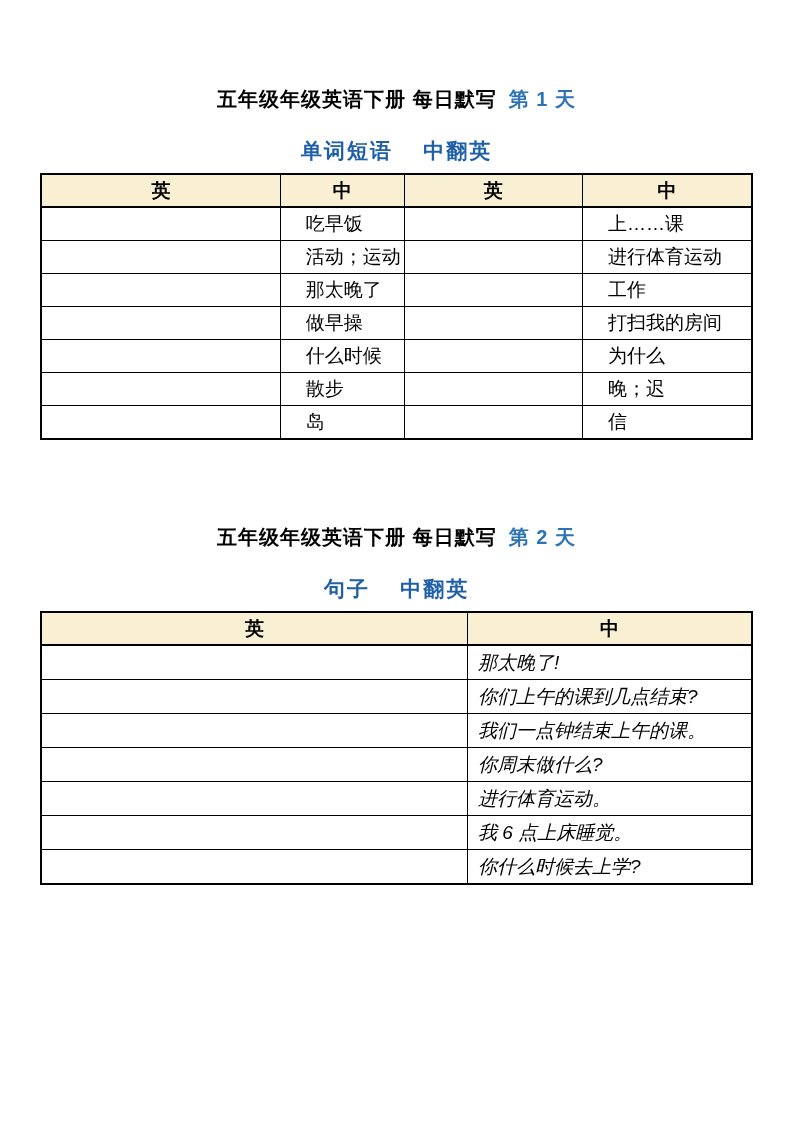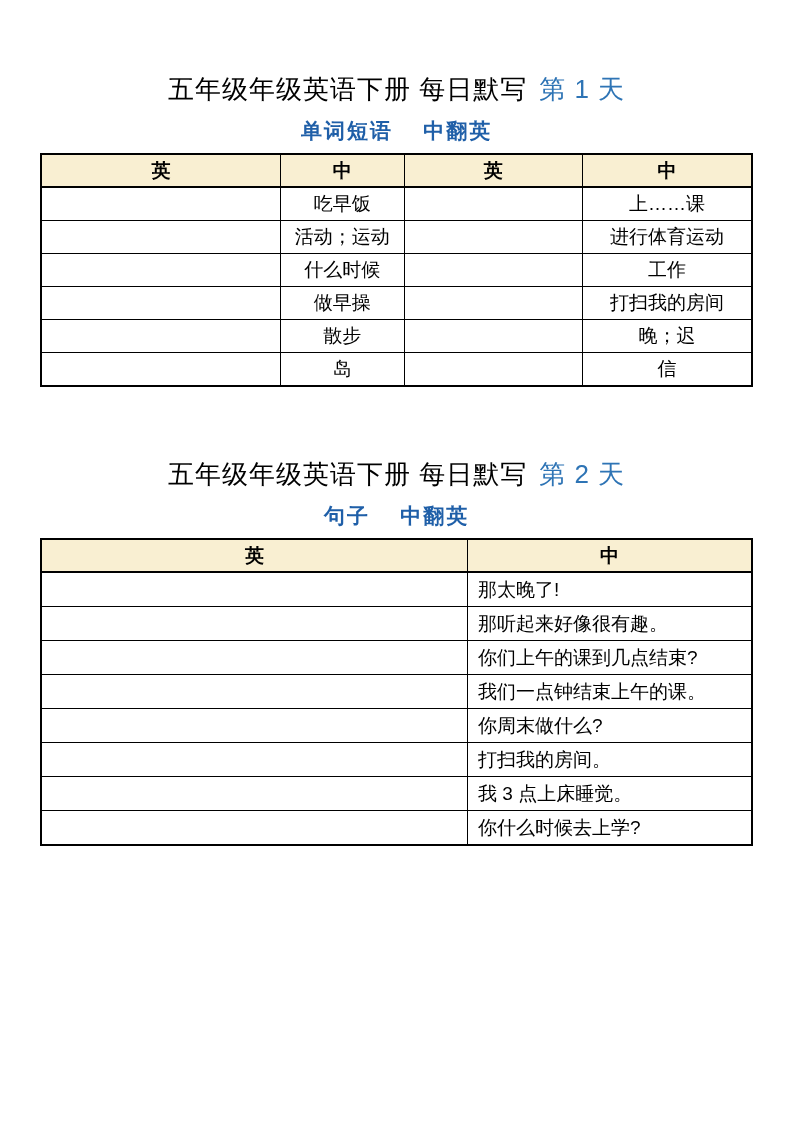--- a/index.html
+++ b/index.html
@@ -5,26 +5,26 @@
   html, body { margin: 0; padding: 0; background: #ffffff; }
   body {
     width: 793px; height: 1122px;
     font-family: "Liberation Sans", sans-serif;
     color: #000;
     overflow: hidden;
   }
   .page { width: 793px; height: 1122px; background: #fff; }
 
   .doc-title {
-    margin: 8px;
+    margin: 18px;
     padding-top: 62px;
     text-align: center;
-    font-size: 26px;
+    font-size: 20px;
     line-height: 38px;
-    font-weight: normal;
+    font-weight: bold;
     color: #000;
     letter-spacing: 1px;
   }
   .doc-title .day {
     color: #2e74b5;
     margin-left: 12px;
   }
   .doc-title.second { padding-top: 60px; }
 
   .doc-subtitle {
@@ -52,22 +52,22 @@
     overflow: hidden;
     white-space: nowrap;
   }
   table.sheet th {
     background: #f9efd2;
     font-weight: bold;
     height: 31px;
     text-align: center;
     border-bottom: 2px solid #000;
   }
-  table.t1 td { height: 32px; text-align: center; }
-  table.t2 td { height: 33px; }
+  table.t1 td { height: 32px; text-align: left; padding-left: 25px; }
+  table.t2 td { height: 33px; font-style: italic; }
   table.t2 td.cn { text-align: left; padding-left: 10px; }
   table.t2 td.en { text-align: center; }
 
   
   .t1 col.c1 { width: 33.66%; }
   .t1 col.c2 { width: 17.40%; }
   .t1 col.c3 { width: 25.10%; }
   .t1 col.c4 { width: 23.84%; }
   
   .t2 col.c1 { width: 60.0%; }
@@ -106,29 +106,35 @@
           <td class="cn">上……课</td>
         </tr>
       <tr>
           <td class="en"></td>
           <td class="cn">活动；运动</td>
           <td class="en"></td>
           <td class="cn">进行体育运动</td>
         </tr>
       <tr>
           <td class="en"></td>
-          <td class="cn">什么时候</td>
+          <td class="cn">那太晚了</td>
           <td class="en"></td>
           <td class="cn">工作</td>
         </tr>
       <tr>
           <td class="en"></td>
           <td class="cn">做早操</td>
           <td class="en"></td>
           <td class="cn">打扫我的房间</td>
+        </tr>
+      <tr>
+          <td class="en"></td>
+          <td class="cn">什么时候</td>
+          <td class="en"></td>
+          <td class="cn">为什么</td>
         </tr>
       <tr>
           <td class="en"></td>
           <td class="cn">散步</td>
           <td class="en"></td>
           <td class="cn">晚；迟</td>
         </tr>
       <tr>
           <td class="en"></td>
           <td class="cn">岛</td>
@@ -154,41 +160,37 @@
         <th>中</th>
       </tr>
     </thead>
     <tbody>
       <tr>
           <td class="en"></td>
           <td class="cn">那太晚了!</td>
         </tr>
       <tr>
           <td class="en"></td>
-          <td class="cn">那听起来好像很有趣。</td>
-        </tr>
-      <tr>
-          <td class="en"></td>
           <td class="cn">你们上午的课到几点结束?</td>
         </tr>
       <tr>
           <td class="en"></td>
           <td class="cn">我们一点钟结束上午的课。</td>
         </tr>
       <tr>
           <td class="en"></td>
           <td class="cn">你周末做什么?</td>
         </tr>
       <tr>
           <td class="en"></td>
-          <td class="cn">打扫我的房间。</td>
+          <td class="cn">进行体育运动。</td>
         </tr>
       <tr>
           <td class="en"></td>
-          <td class="cn">我 3 点上床睡觉。</td>
+          <td class="cn">我 6 点上床睡觉。</td>
         </tr>
       <tr>
           <td class="en"></td>
           <td class="cn">你什么时候去上学?</td>
         </tr>
     </tbody>
   </table>
 
 </div>
 

